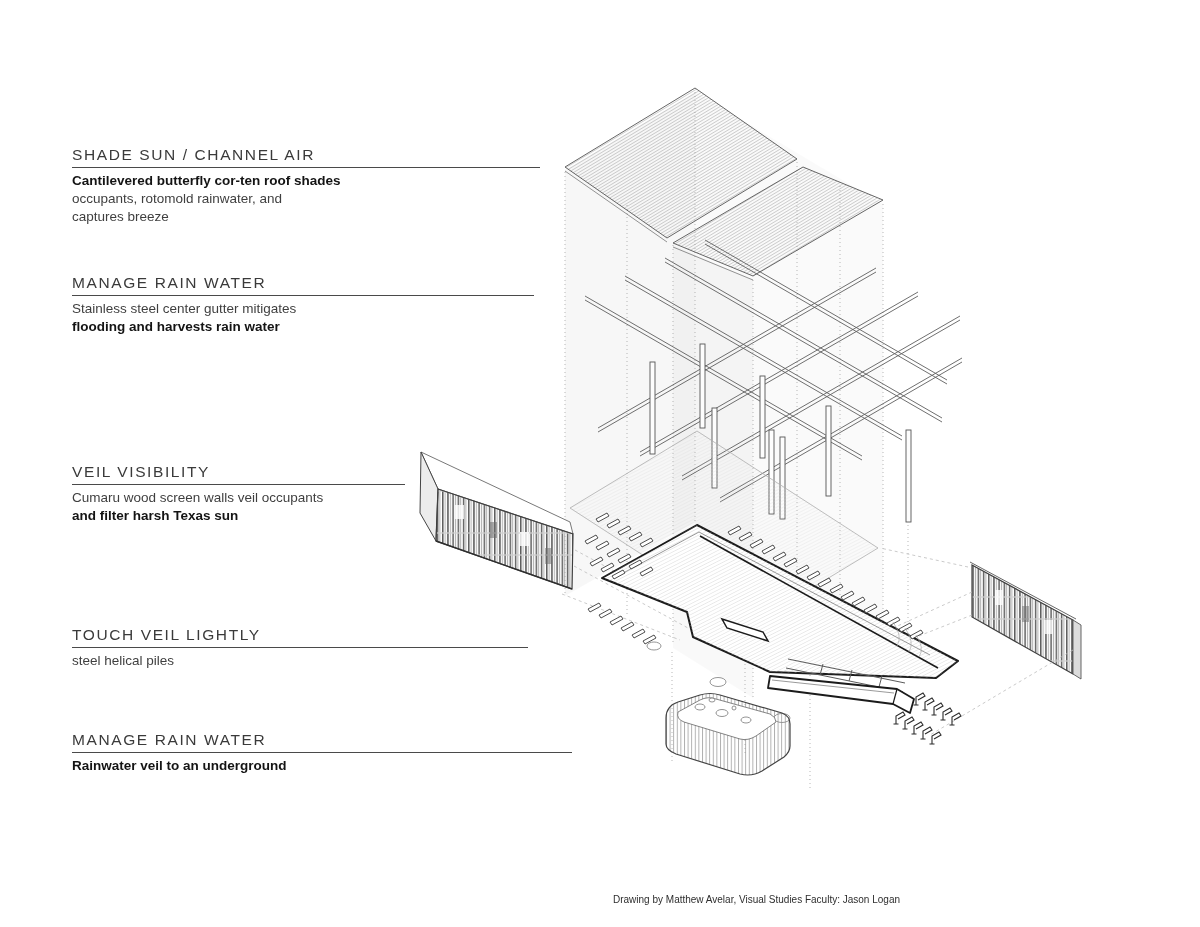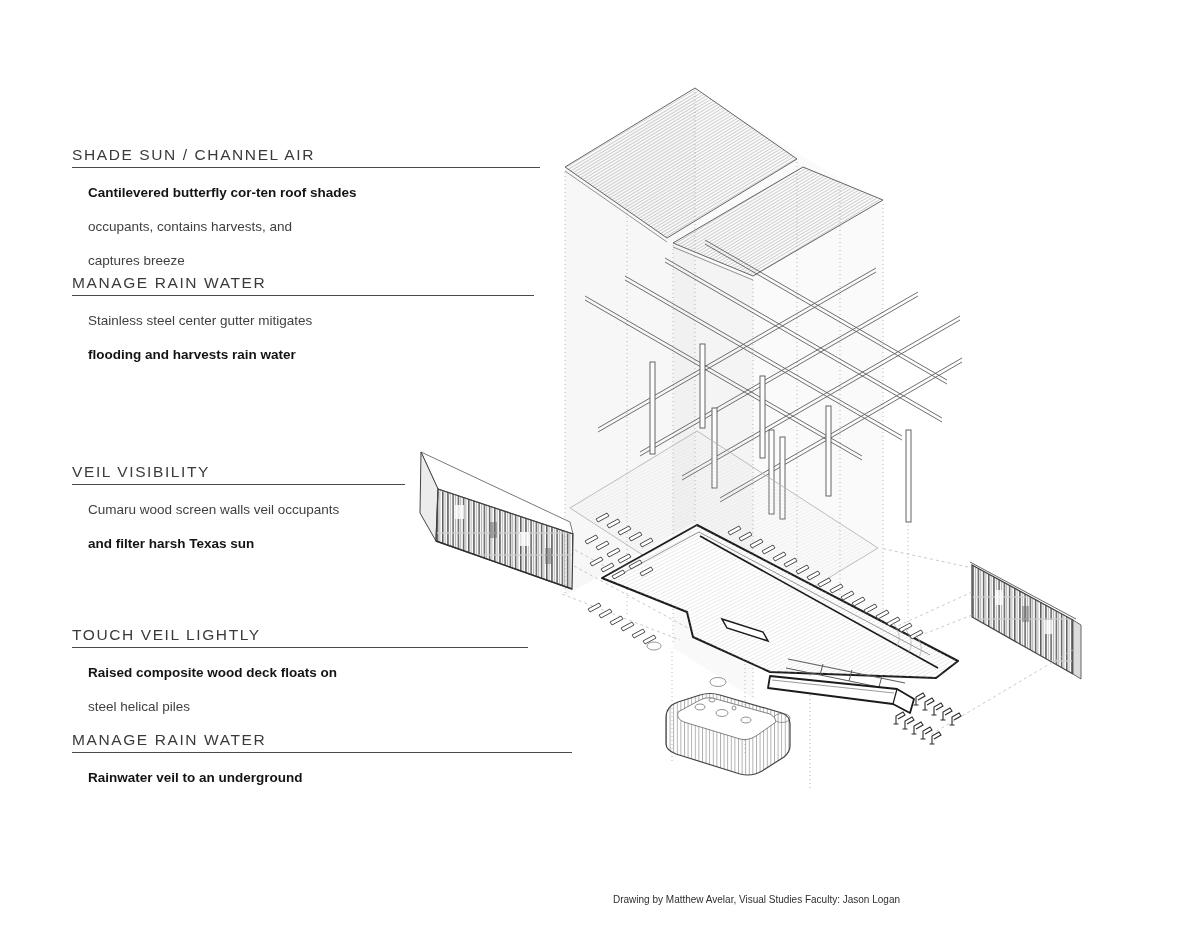--- a/index.html
+++ b/index.html
@@ -2,21 +2,21 @@
 <html><head>
 <meta charset="utf-8">
 <style>
   html,body{margin:0;padding:0;background:#fff;}
   #page{position:relative;width:1200px;height:927px;background:#ffffff;overflow:hidden;
         font-family:"Liberation Sans","DejaVu Sans",sans-serif;}
   .anno{position:absolute;left:72px;width:480px;}
   .anno h3{margin:0;font-size:15.5px;font-weight:400;letter-spacing:1.6px;color:#3a3a3a;
            line-height:18px;white-space:nowrap;}
   .rule{height:0;border-bottom:1px solid #4a4a4a;margin-top:3px;margin-bottom:4px;}
-  .anno p{margin:16px;font-size:13.5px;line-height:18px;color:#3f3f3f;white-space:nowrap;}
+  .anno p{margin:0;font-size:13.5px;line-height:18px;color:#3f3f3f;white-space:nowrap;}
   .anno p.b{font-weight:700;color:#141414;}
   #title{position:absolute;left:30px;top:923px;font-size:25px;color:#262626;}
   #credit{position:absolute;left:613px;top:894px;font-size:10px;color:#2e2e2e;white-space:nowrap;}
   svg{position:absolute;left:0;top:0;}
 </style>
 </head>
 <body>
 
 <div id="page">
 
@@ -219,42 +219,41 @@
       <ellipse cx="746" cy="720" rx="5" ry="3" fill="#fff" stroke="#777" stroke-width="0.8"></ellipse>
       <ellipse cx="712" cy="700" rx="3" ry="2" fill="#fff" stroke="#777" stroke-width="0.8"></ellipse>
       <circle cx="734" cy="708" r="2" fill="#fff" stroke="#777" stroke-width="0.8"></circle>
     </g>
   </svg>
 
   <div class="anno" style="top:146px">
     <h3>SHADE SUN / CHANNEL AIR</h3>
     <div class="rule" style="width:468px"></div>
     <p class="b">Cantilevered butterfly cor-ten roof shades</p>
-    <p>occupants, contains harvests, and</p>
+    <p>occupants, rotomold rainwater, and</p>
     <p>captures breeze</p>
   </div>
 
   <div class="anno" style="top:274px">
     <h3>MANAGE RAIN WATER</h3>
     <div class="rule" style="width:462px"></div>
     <p>Stainless steel center gutter mitigates</p>
     <p class="b">flooding and harvests rain water</p>
   </div>
 
   <div class="anno" style="top:463px">
     <h3>VEIL VISIBILITY</h3>
     <div class="rule" style="width:333px"></div>
     <p>Cumaru wood screen walls veil occupants</p>
     <p class="b">and filter harsh Texas sun</p>
   </div>
 
   <div class="anno" style="top:626px">
     <h3>TOUCH VEIL LIGHTLY</h3>
     <div class="rule" style="width:456px"></div>
-    <p class="b">Raised composite wood deck floats on</p>
     <p>steel helical piles</p>
   </div>
 
   <div class="anno" style="top:731px">
     <h3>MANAGE RAIN WATER</h3>
     <div class="rule" style="width:500px"></div>
     <p class="b">Rainwater veil to an underground</p>
   </div>
 
   <div id="title">Exploded Isometric</div>

